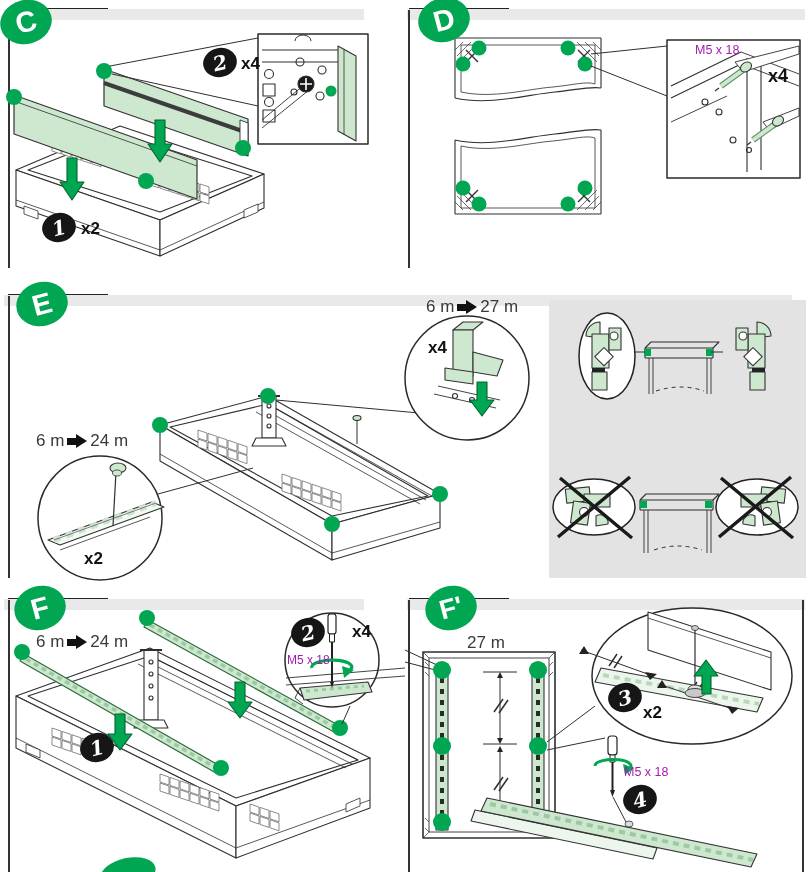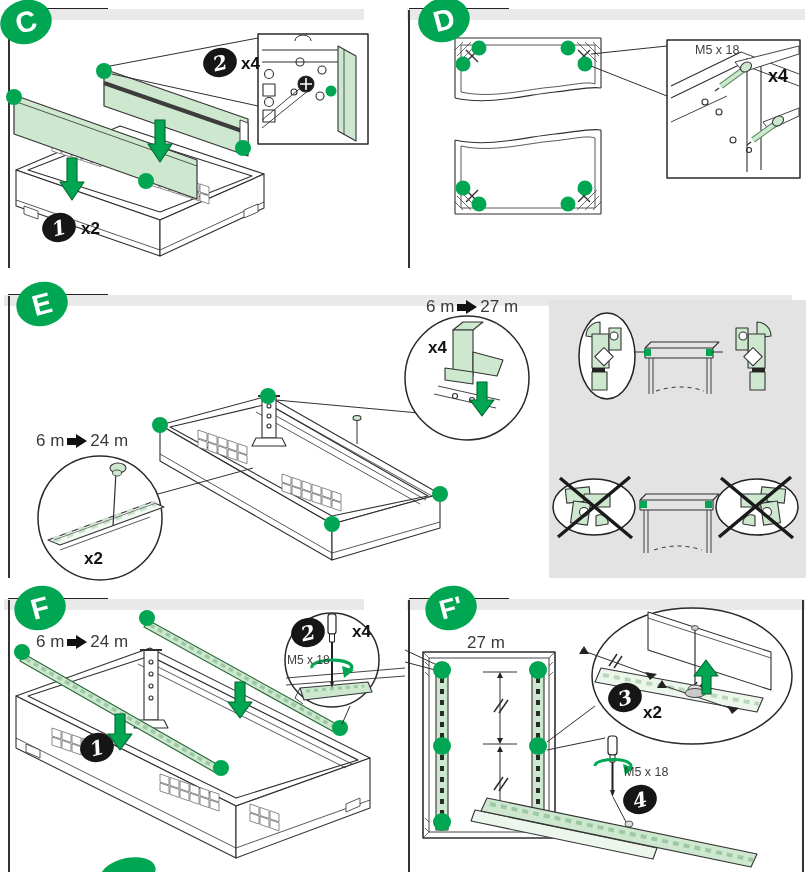--- a/index.html
+++ b/index.html
@@ -17,21 +17,21 @@
         width:34px;height:29px;display:flex;align-items:center;justify-content:center;
         font-family:"DejaVu Serif",serif;font-style:italic;font-weight:bold;font-size:20px;
         transform:rotate(-14deg);z-index:6;}
   .qty{position:absolute;font-weight:bold;font-size:17px;color:#111;z-index:6;}
   .dim{position:absolute;font-size:17px;color:#3a3a3a;display:flex;align-items:center;
        gap:3px;white-space:nowrap;z-index:6;}
   .arrow-right{display:inline-flex;align-items:center;}
   .arrow-right .shaft{width:9px;height:7px;background:#111;display:inline-block;}
   .arrow-right .head{width:0;height:0;border-left:11px solid #111;
        border-top:7px solid transparent;border-bottom:7px solid transparent;display:inline-block;}
-  .screwlbl{position:absolute;font-size:12.5px;color:#404040;z-index:6;white-space:nowrap;}
+  .screwlbl{position:absolute;font-size:12.5px;color:#a21caf;z-index:6;white-space:nowrap;}
   svg{position:absolute;left:0;top:0;overflow:visible;}
   .art{z-index:1;}
 </style>
 </head>
 <body>
 
 <div id="stage">
 
   <div class="panel" style="left:0;top:0;width:405px;height:270px;">
     <div class="topline" style="left:8px;top:8px;width:100px;"></div>

